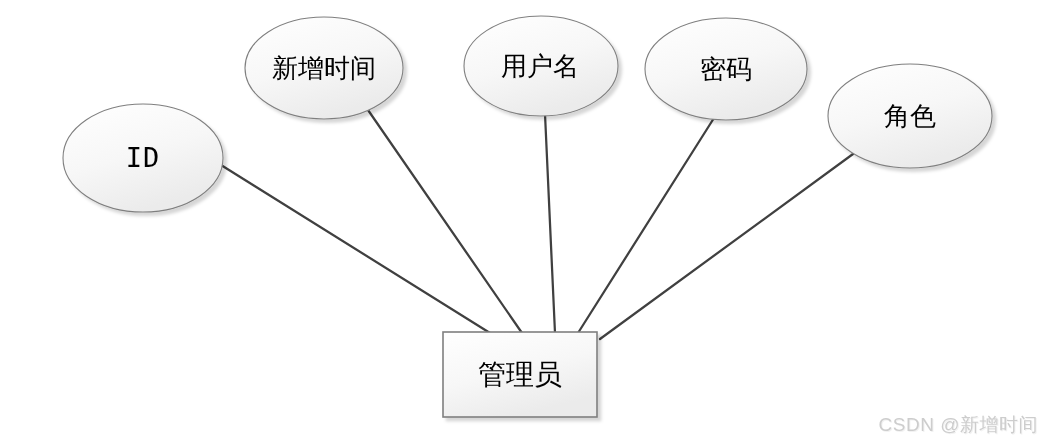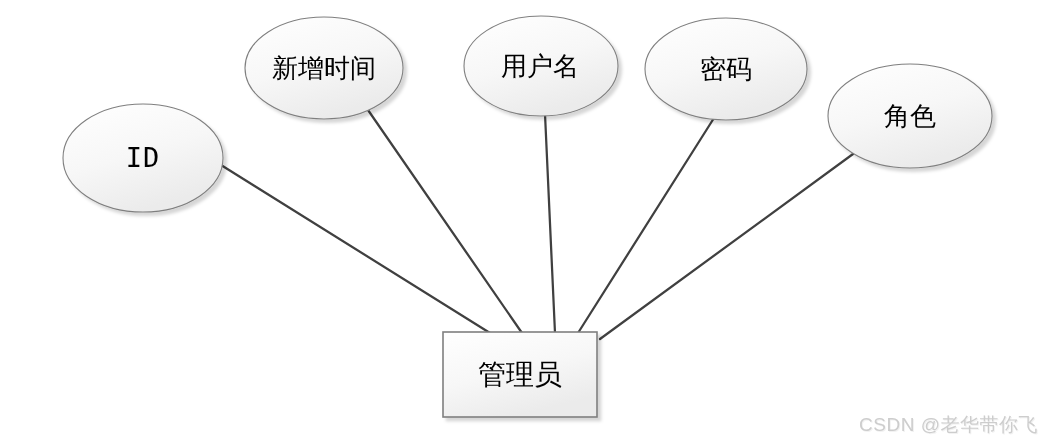--- a/index.html
+++ b/index.html
@@ -108,14 +108,14 @@
       <ellipse class="shape-ellipse" cx="910" cy="116" rx="82" ry="52"></ellipse>
       <text class="shape-label" x="910" y="125">角色</text>
     </g>
 
     <g>
       <rect class="shape-rect" x="443" y="332" width="154" height="85"></rect>
       <text class="shape-label entity-label" x="520" y="384">管理员</text>
     </g>
   </svg>
 
-  <div class="watermark">CSDN @老华带你飞</div>
+  <div class="watermark">CSDN @新增时间</div>
 </div>
 
 </body></html>

